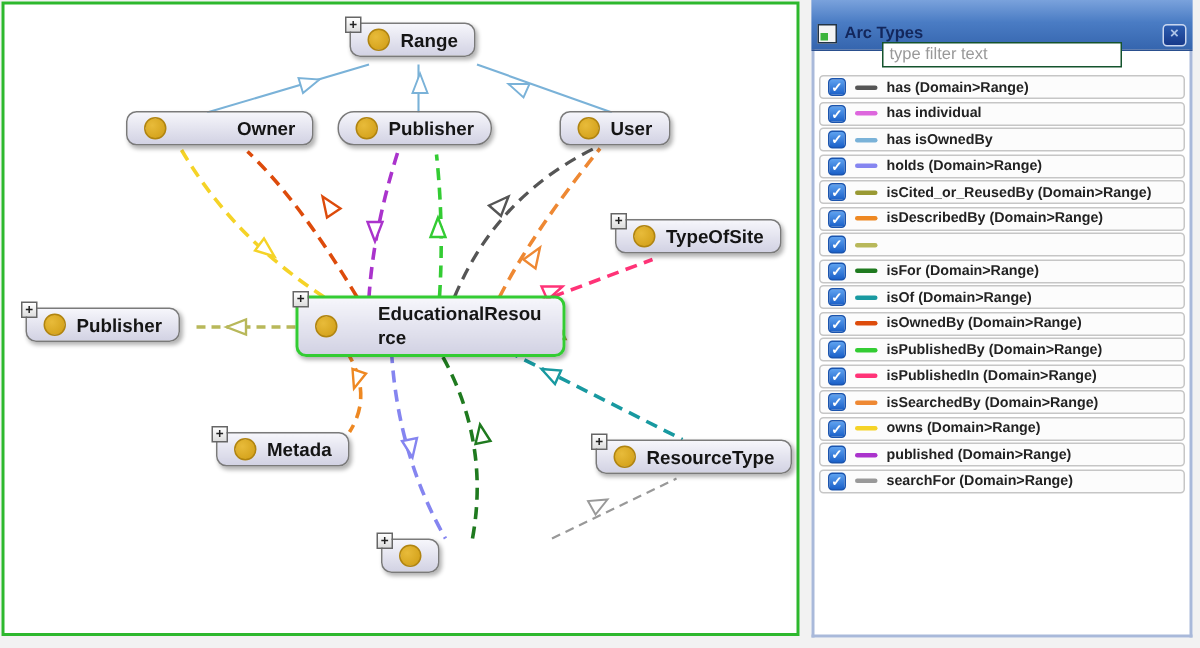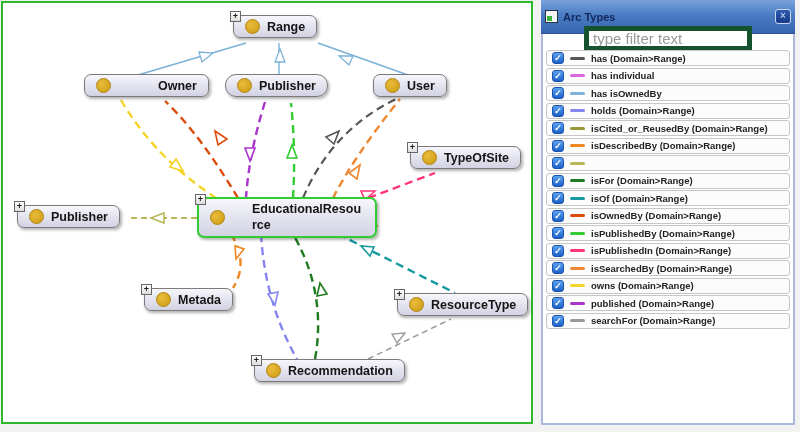--- a/index.html
+++ b/index.html
@@ -35,34 +35,34 @@
   
   .arc-window{
     position:absolute;left:541px;top:0;width:254px;height:425px;
     background:#fff;border:2px solid #a9b9da;border-top:none;
     box-sizing:border-box;
   }
   .titlebar{
     position:absolute;left:-2px;top:0;width:254px;height:34px;
     background:linear-gradient(180deg,#7aa2dc 0%,#4a7cc4 45%,#3565ae 100%);
     border-bottom:1px solid #2a4f8e;
-    display:flex;align-items:center;padding:2px 4px;box-sizing:border-box;gap:5px;
+    display:flex;padding:16px 4px;box-sizing:border-box;gap:5px;
   }
   .win-icon{width:11px;height:11px;background:#f4f4f4;border:1px solid #234;
     position:relative;flex:0 0 auto;}
   .win-icon::after{content:"";position:absolute;left:1px;bottom:1px;width:5px;height:5px;background:#3cb43c;}
   .titlebar .title{font-size:11px;font-weight:bold;color:#13275c;flex:1;}
   .close-btn{
     width:14px;height:13px;border-radius:3px;flex:0 0 auto;cursor:pointer;
     background:linear-gradient(#2c5cb0,#17398a);border:1px solid #c9d6ef;
     color:#aec4e8;font-size:10px;line-height:12px;text-align:center;font-weight:bold;
   }
   .filter-row{position:absolute;left:0;top:26px;width:100%;text-align:center;}
   .filter-input{
-    width:150px;height:15px;border:5px solid #14532d;font-size:15px;
+    width:150px;height:15px;border:1px solid #14532d;font-size:11px;
     padding:0 4px;color:#444;background:#fff;
   }
   .filter-input::placeholder{color:#999;}
   .arc-list{position:absolute;left:3px;top:50px;width:244px;}
   .arc-row{
     display:flex;align-items:center;height:14px;margin-bottom:1.5px;
     border:1px solid #c6c6c6;border-radius:3px;background:#fcfcfc;
     padding:0 0 0 5px;cursor:pointer;
   }
   .cbx{
@@ -211,21 +211,20 @@
 
   <div class="node" style="left:394px;top:290px;">
     <span class="plusbox">+</span>
     <span class="dot"></span>
     <span>ResourceType</span>
   </div>
 
   <div class="node" style="left:251px;top:356px;">
     <span class="plusbox">+</span>
     <span class="dot"></span>
-    <span>Recommendation</span>
   </div>
 </div>
 
 <div class="arc-window">
   <div class="titlebar">
     <span class="win-icon"></span>
     <span class="title">Arc Types</span>
     <span class="close-btn">×</span>
   </div>
 

